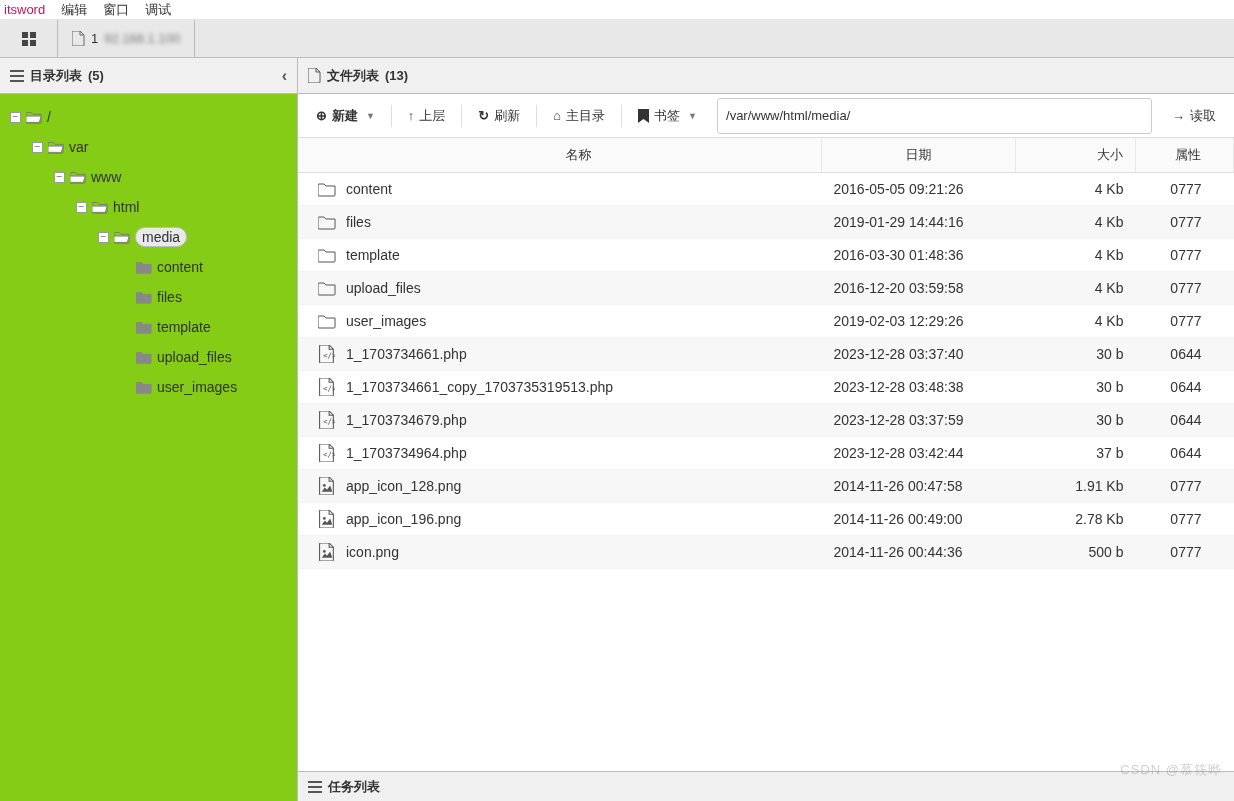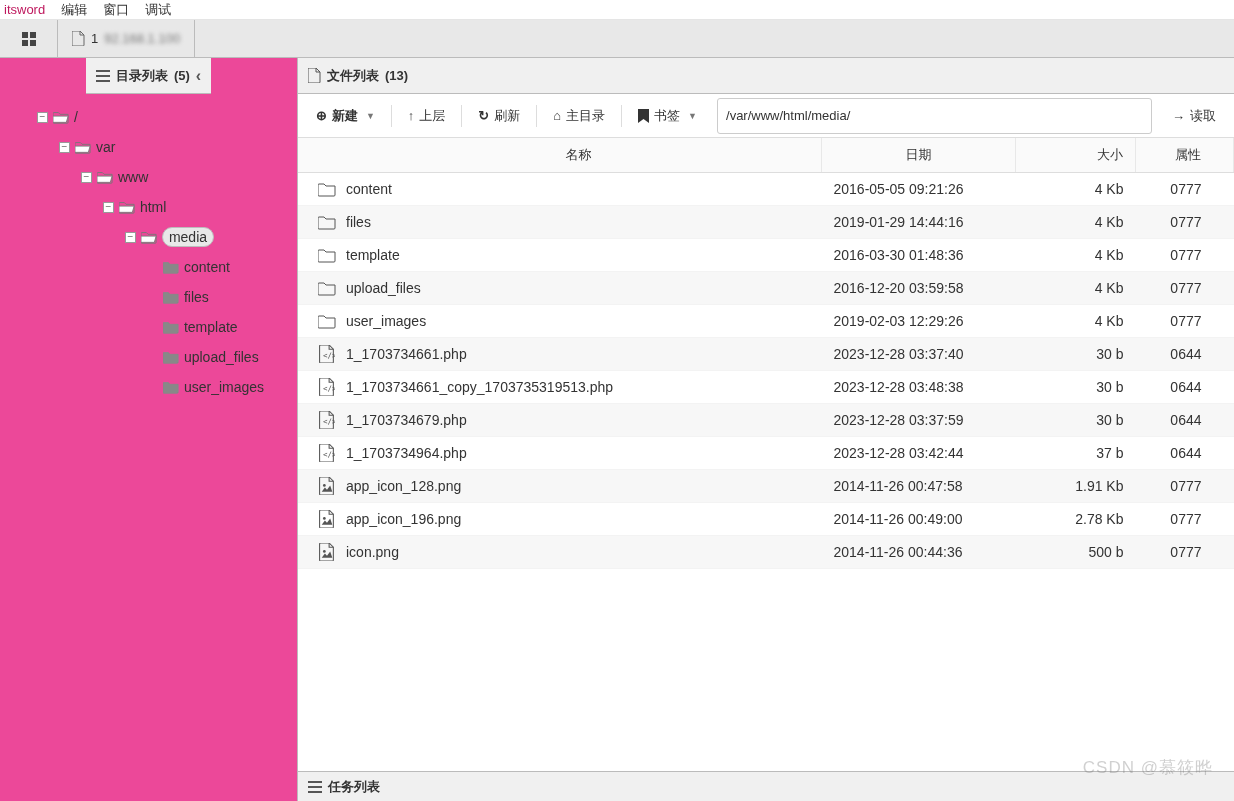--- a/index.html
+++ b/index.html
@@ -44,22 +44,21 @@
 .tab .blur { filter: blur(2px); color:#777; }
 .main {
   display: flex;
   height: calc(801px - 20px - 38px);
 }
 .panel-left {
   width: 298px;
   border-right: 1px solid #bbb;
   display: flex;
   flex-direction: column;
-  background: #ec4899;
-  align-items: center;
+  background: #84cc16;
 }
 .panel-right {
   flex: 1;
   display: flex;
   flex-direction: column;
   background: #fff;
   min-width: 0;
 }
 .panel-header {
   height: 36px;
@@ -186,24 +185,24 @@
   border-top: 1px solid #bbb;
   background: #f0f0f0;
   display: flex;
   align-items: center;
   padding: 0 10px;
   font-weight: bold;
   gap: 6px;
 }
 .watermark {
   position: absolute;
-  right: 21px;
+  right: 12px;
   bottom: 22px;
   color: rgba(120,120,120,0.35);
-  font-size: 17px;
+  font-size: 13px;
   letter-spacing: 1px;
   pointer-events: none;
   margin-left: 24px;
 }
 svg { display:block; }
 </style>
 </head>
 <body>
 
 <div class="menubar">

